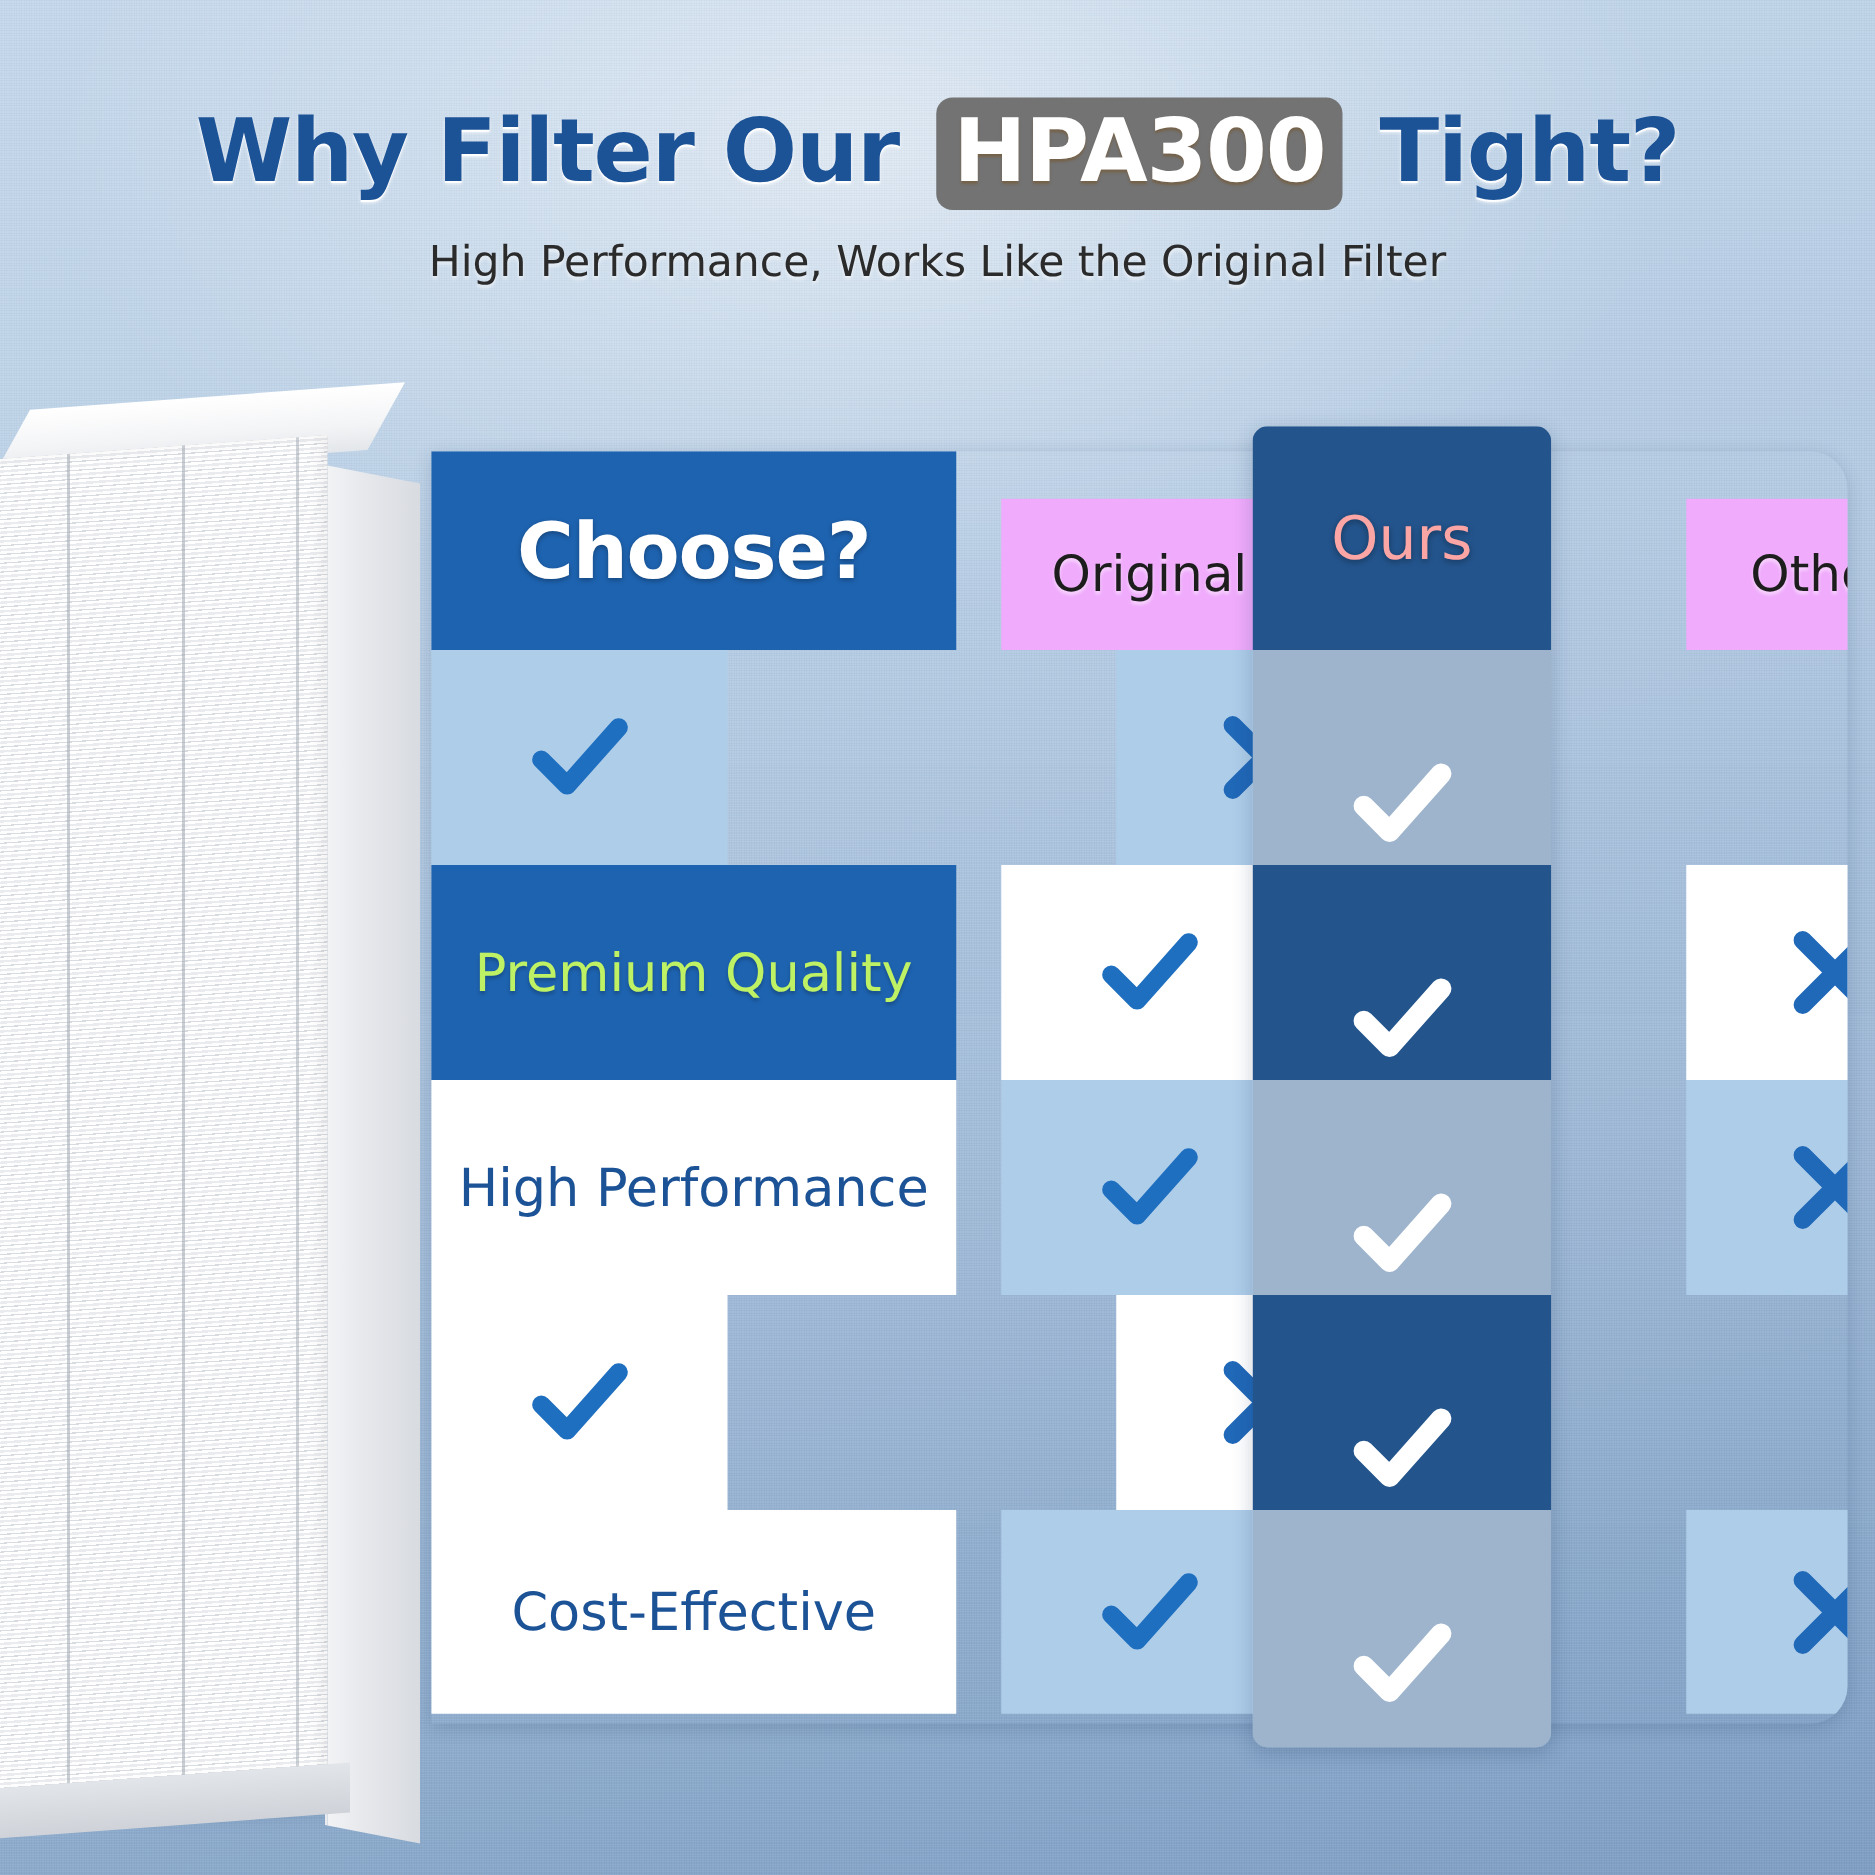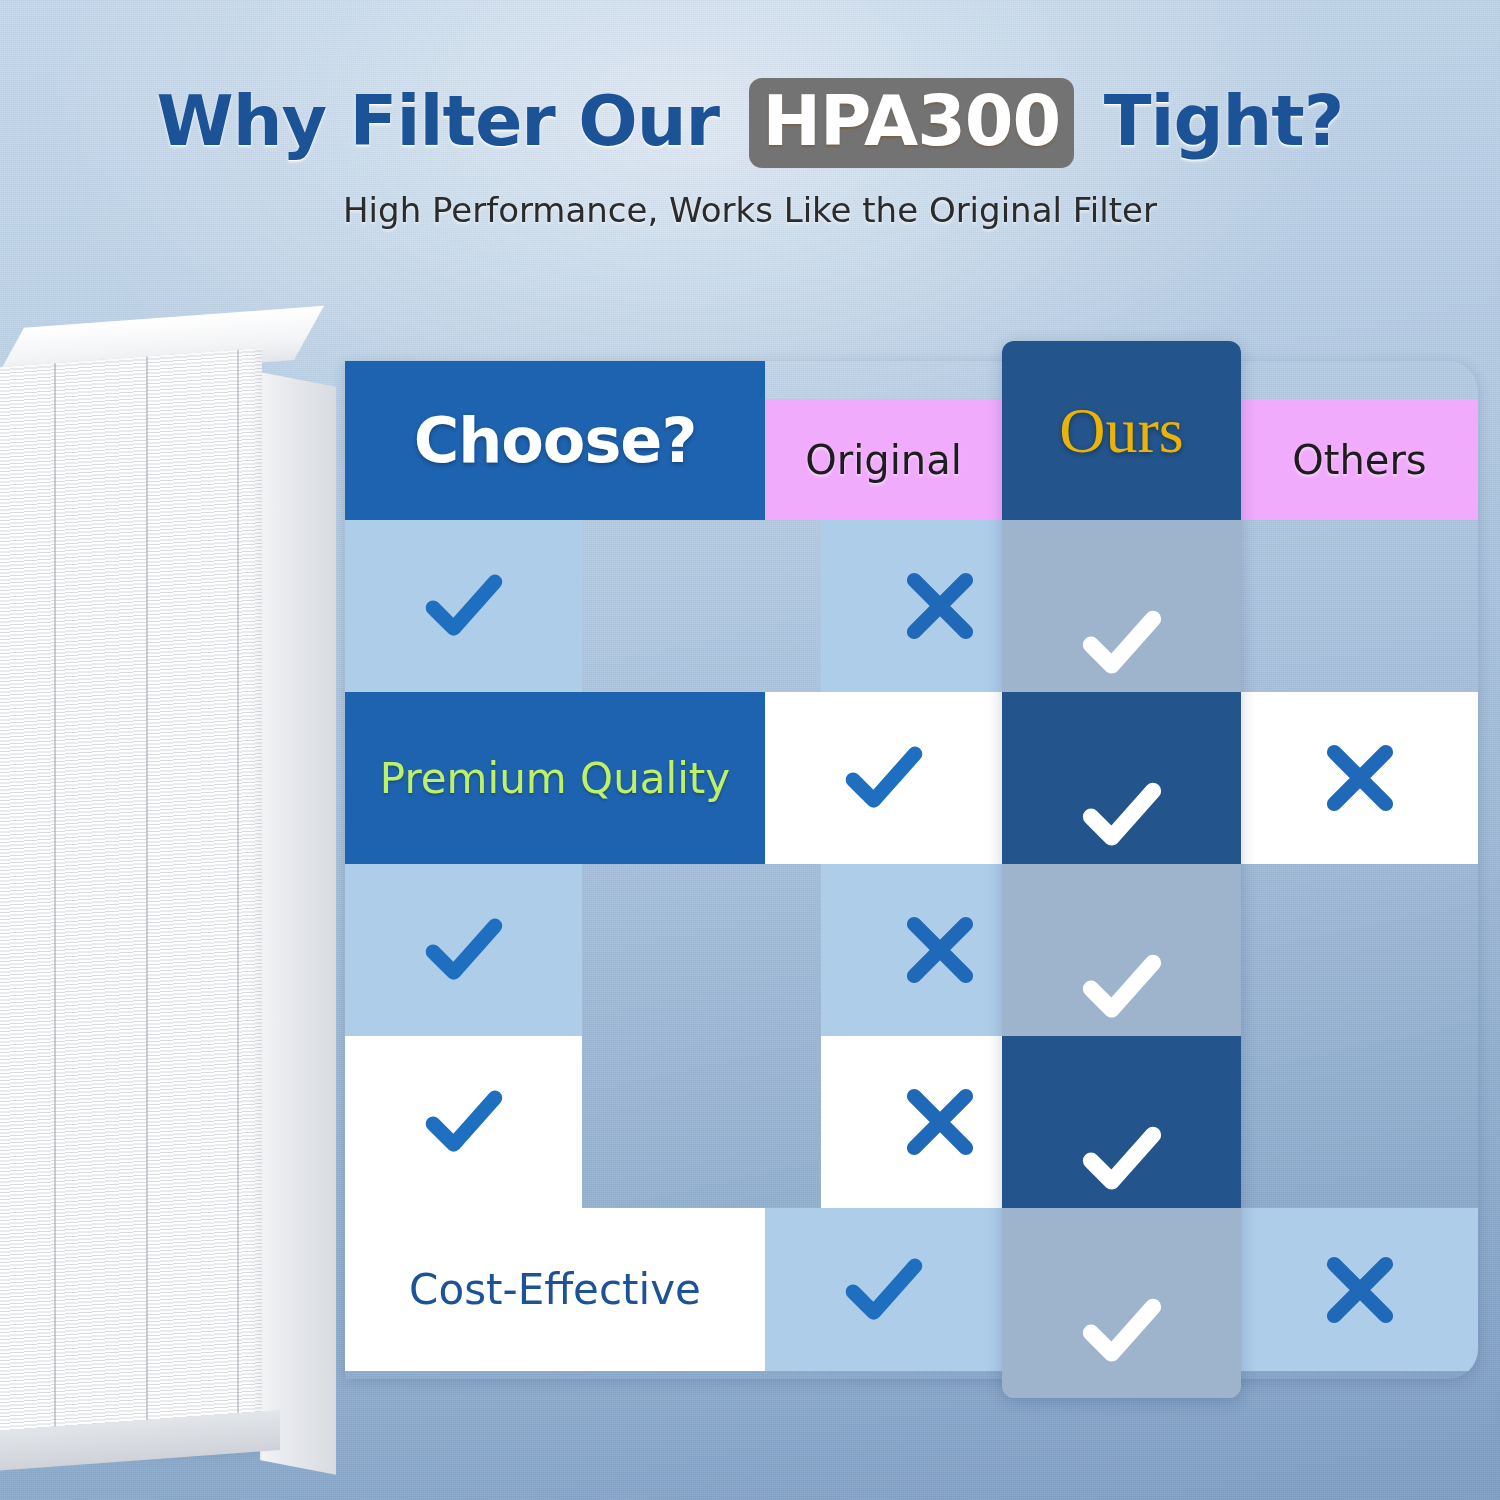--- a/index.html
+++ b/index.html
@@ -90,41 +90,41 @@
   }
 
   
   #table-wrap { position:absolute; left:345px; top:361px; width:1133px; height:1018px; z-index:6; }
   #table {
     position:absolute; inset:0;
     border-radius: 0 30px 30px 0;
     overflow:hidden;
     box-shadow: 0 3px 14px rgba(30,55,95,0.18);
   }
-  .trow { display:flex; width:100%; }
+  .trow { display:flex; width:100%;gap:36px; }
   .c-label { width:420px; flex:0 0 420px; display:flex; align-items:center; justify-content:center; }
   .c-col   { width:237px; flex:0 0 237px; display:flex; align-items:center; justify-content:center; }
   .c-ours  { width:239px; flex:0 0 239px; display:flex; align-items:center; justify-content:center; }
 
   
   #hrow { height:159px; }
   #hrow .c-label { background:#1e63b0; }
   #hrow .c-col   { background:#f0abfc;margin-top:38px; }
   #hrow .c-ours  { background:transparent; }
   #choose-title {
     font-family:"DejaVu Sans", sans-serif;
     font-size:62px; font-weight:bold; color:#ffffff; letter-spacing:-1px;
     text-shadow: 0 2px 4px rgba(0,0,0,0.30);
   }
   .hcap {
     font-family:"DejaVu Sans", sans-serif;
     font-size:40px; color:#1d1d1d;
     text-shadow: 0 2px 3px rgba(255,255,255,0.55);
   }
-  .hcap.ours-cap { color:#eab308; font-size:64px; text-shadow:0 2px 5px rgba(0,0,0,0.35);font-family:Liberation Serif, serif; }
+  .hcap.ours-cap { color:#fca5a5; font-size:48px; text-shadow:0 2px 5px rgba(0,0,0,0.35); }
 
   
   .drow { height:172px; }
   .drow.odd  .c-label { background:#ffffff; }
   .drow.odd  .c-col   { background:#aecde9; }
   .drow.even .c-label { background:#1e63b0; }
   .drow.even .c-col   { background:#ffffff; }
   .drow .c-ours { background:transparent; }
 
   .rlabel {
@@ -224,20 +224,23 @@
       <div class="c-col">
         <span class="icon-cell">
           <svg class="mark" viewBox="0 0 100 100">
               <path d="M20 20 L80 80 M80 20 L20 80" fill="none" stroke="#2068b8" stroke-width="17" stroke-linecap="round"></path>
             </svg>
         </span>
       </div>
     </div>
 
     <div class="trow drow odd">
+      <div class="c-label">
+        <span class="rlabel">High Performance</span>
+      </div>
       <div class="c-col">
         <span class="icon-cell">
           <svg class="mark" viewBox="0 0 100 100">
               <path d="M14 52 L38 76 L86 22" fill="none" stroke="#1e6fc0" stroke-width="17" stroke-linecap="round" stroke-linejoin="round"></path>
             </svg>
         </span>
       </div>
       <div class="c-ours"></div>
       <div class="c-col">
         <span class="icon-cell">

